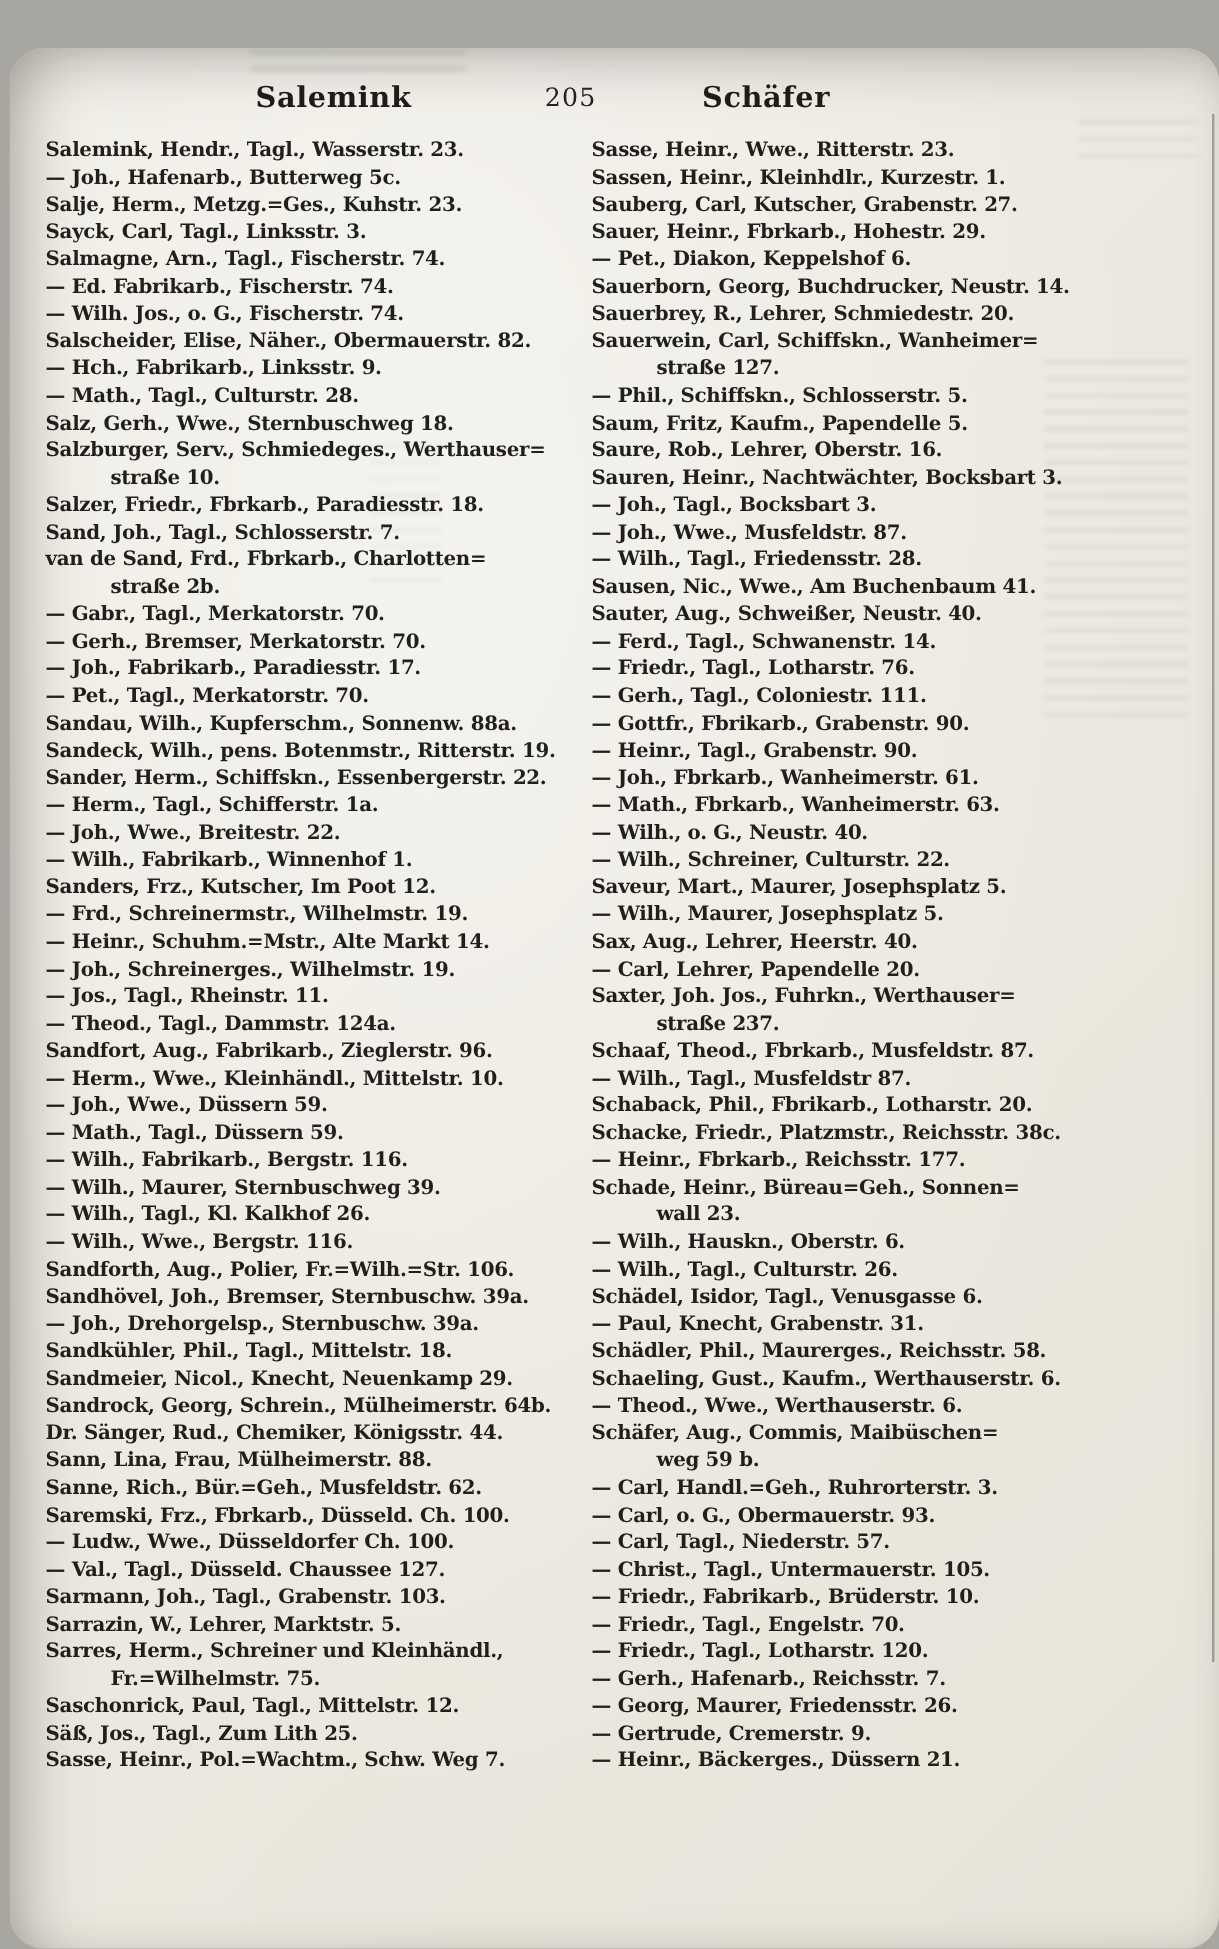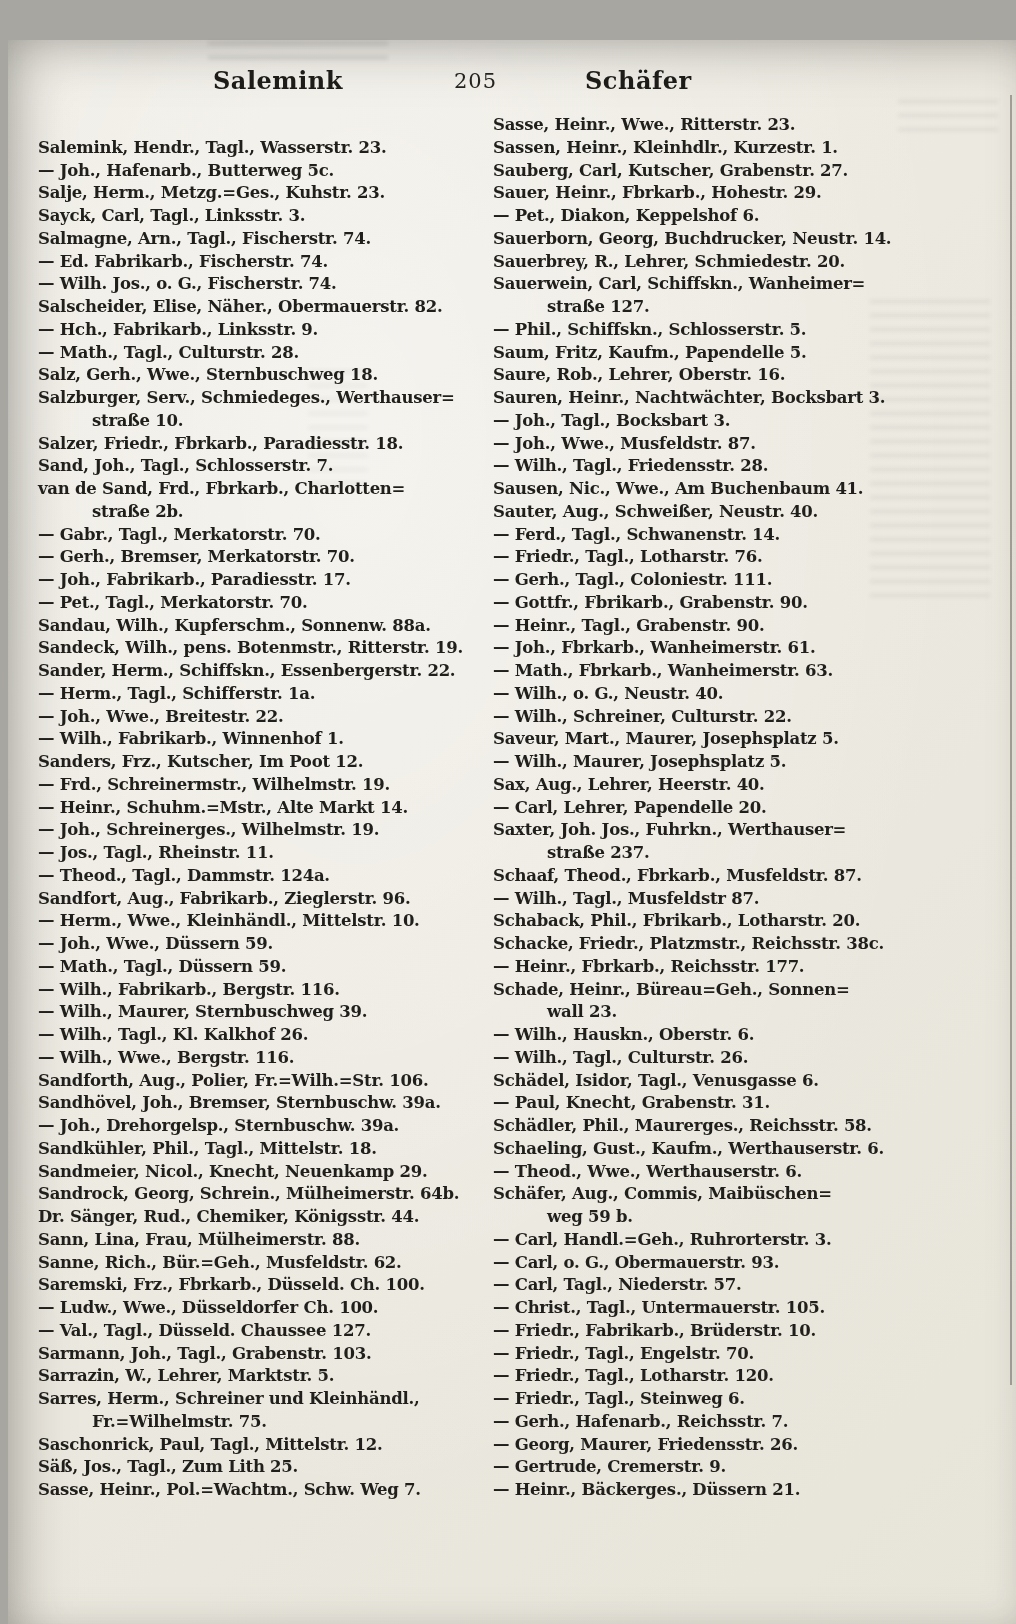--- a/index.html
+++ b/index.html
@@ -13,20 +13,21 @@
   .page {
     position: absolute;
     left: 8px; top: 40px;
     width: 1008px; height: 1584px;
     background:
       radial-gradient(ellipse at 35% 25%, rgba(255,255,255,0.45), rgba(255,255,255,0) 65%),
       linear-gradient(135deg, #efece4 0%, #ebe8df 55%, #e7e4da 100%);
     box-shadow:
       inset 26px 22px 55px -22px rgba(88,86,80,0.55),
       inset -8px -14px 40px -22px rgba(120,117,110,0.35);
+    border-radius: 29px;
   }
   
   .artifact {
     position: absolute;
     pointer-events: none;
     filter: blur(2px);
     opacity: 0.14;
     background: repeating-linear-gradient(
       180deg,
       rgba(70,68,62,0.9) 0 3px,
@@ -220,21 +221,20 @@
         <div class="line">— Theod., Wwe., Werthauserstr. 6.</div>
         <div class="line">Schäfer, Aug., Commis, Maibüschen=</div>
         <div class="line cont">weg 59 b.</div>
         <div class="line">— Carl, Handl.=Geh., Ruhrorterstr. 3.</div>
         <div class="line">— Carl, o. G., Obermauerstr. 93.</div>
         <div class="line">— Carl, Tagl., Niederstr. 57.</div>
         <div class="line">— Christ., Tagl., Untermauerstr. 105.</div>
         <div class="line">— Friedr., Fabrikarb., Brüderstr. 10.</div>
         <div class="line">— Friedr., Tagl., Engelstr. 70.</div>
         <div class="line">— Friedr., Tagl., Lotharstr. 120.</div>
-        <div class="line">— Friedr., Tagl., Steinweg 6.</div>
         <div class="line">— Gerh., Hafenarb., Reichsstr. 7.</div>
         <div class="line">— Georg, Maurer, Friedensstr. 26.</div>
         <div class="line">— Gertrude, Cremerstr. 9.</div>
         <div class="line">— Heinr., Bäckerges., Düssern 21.</div>
       </div>
   </div>
 
 </div>
 
 </body></html>

